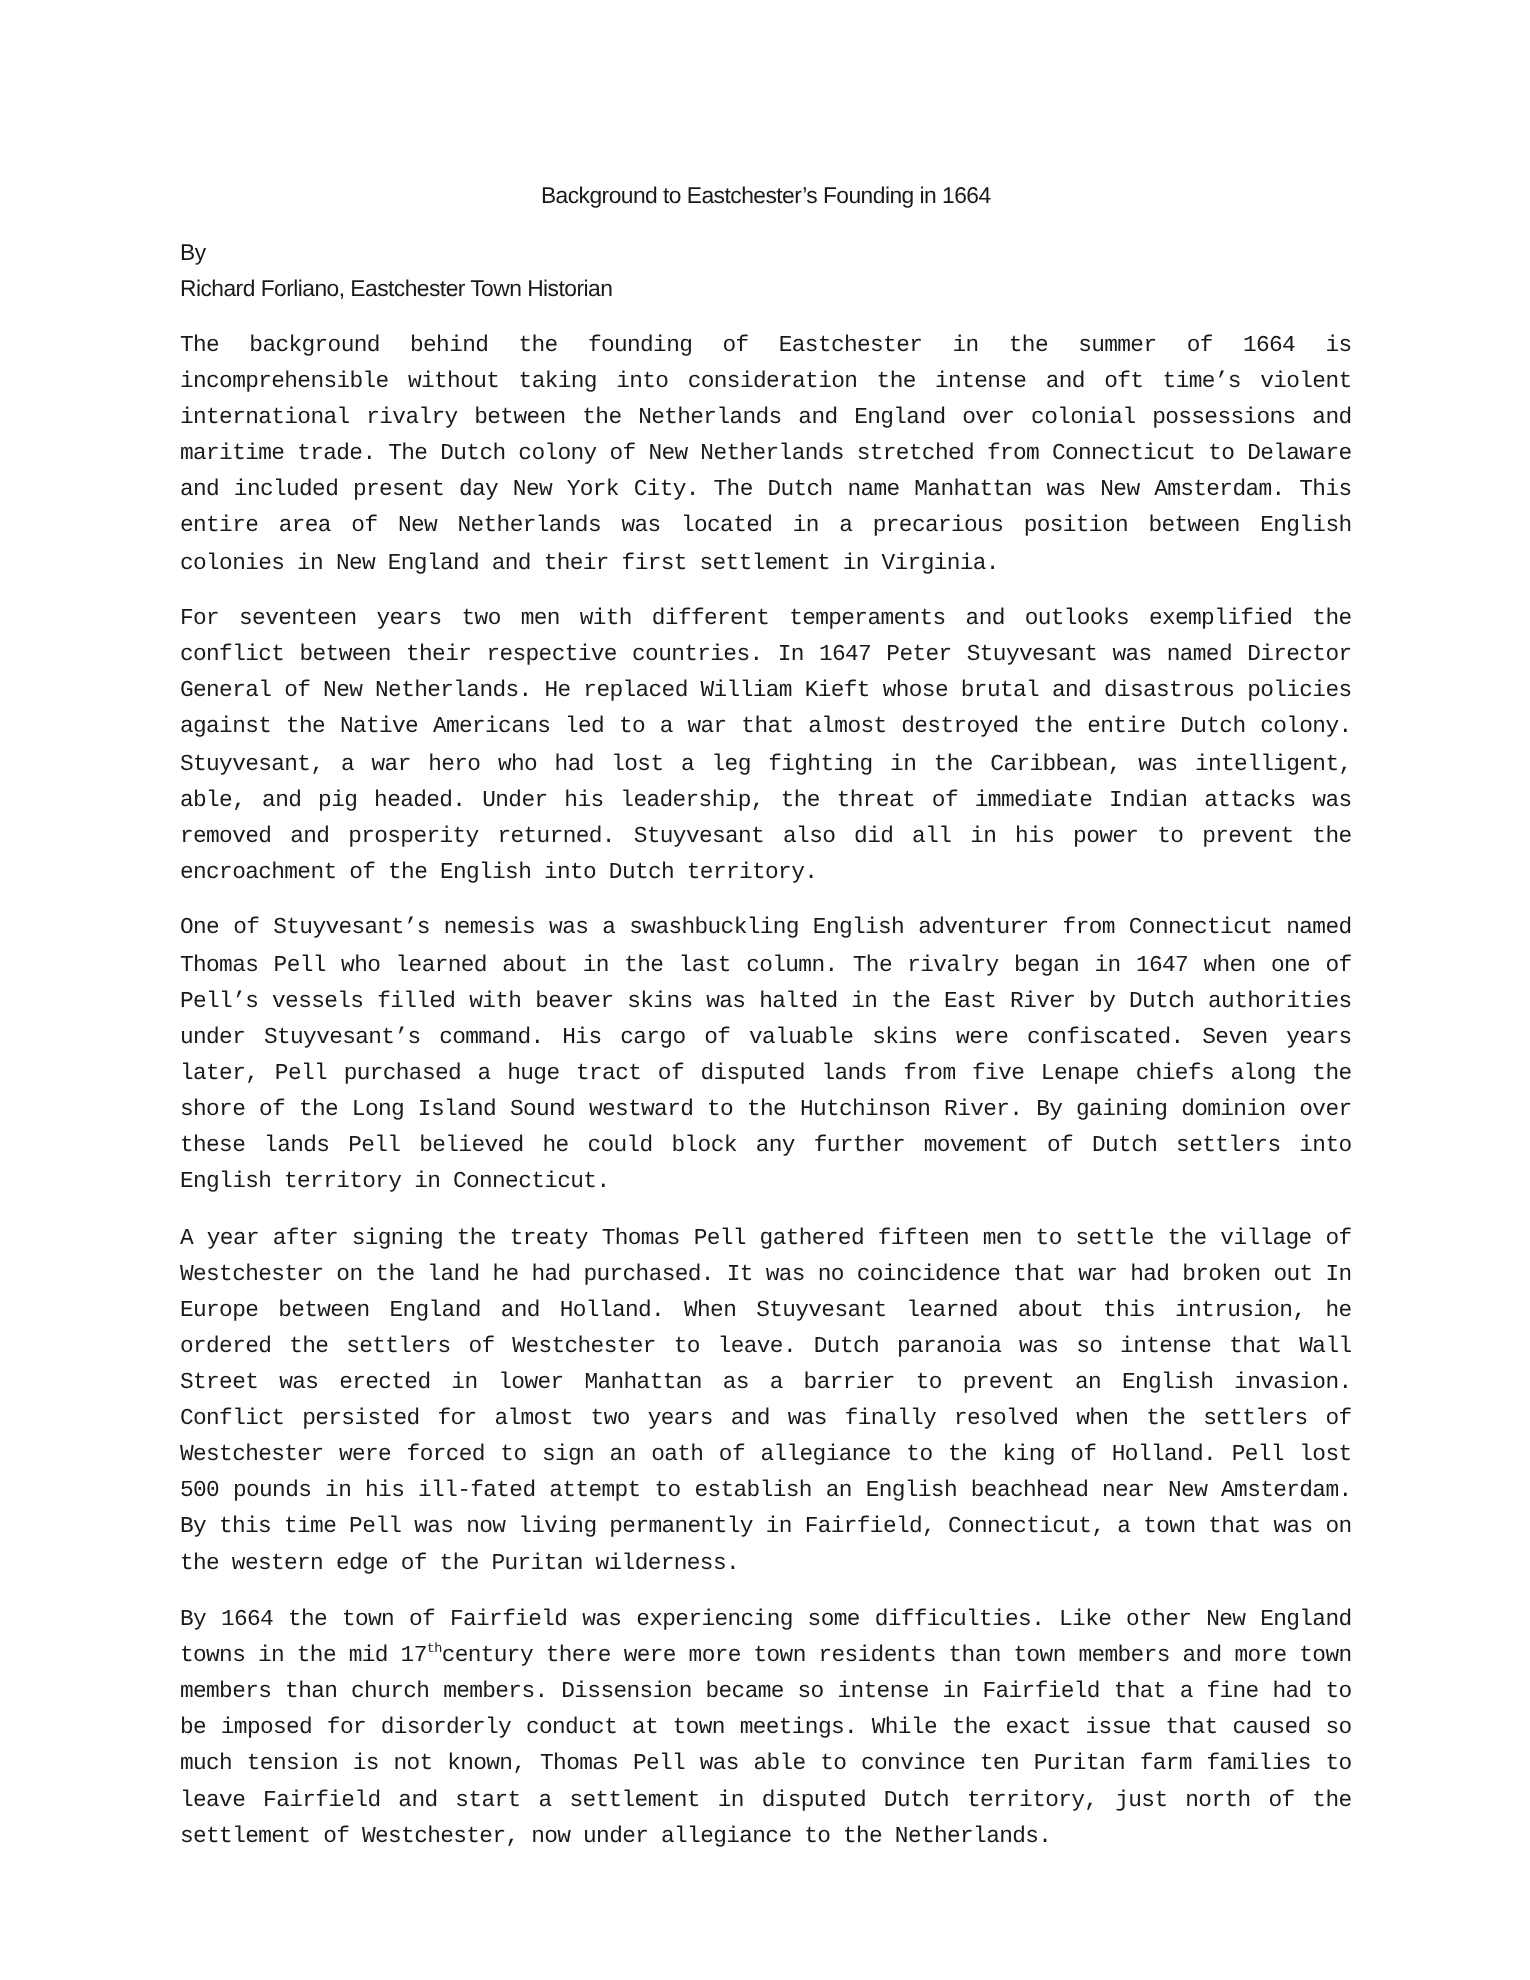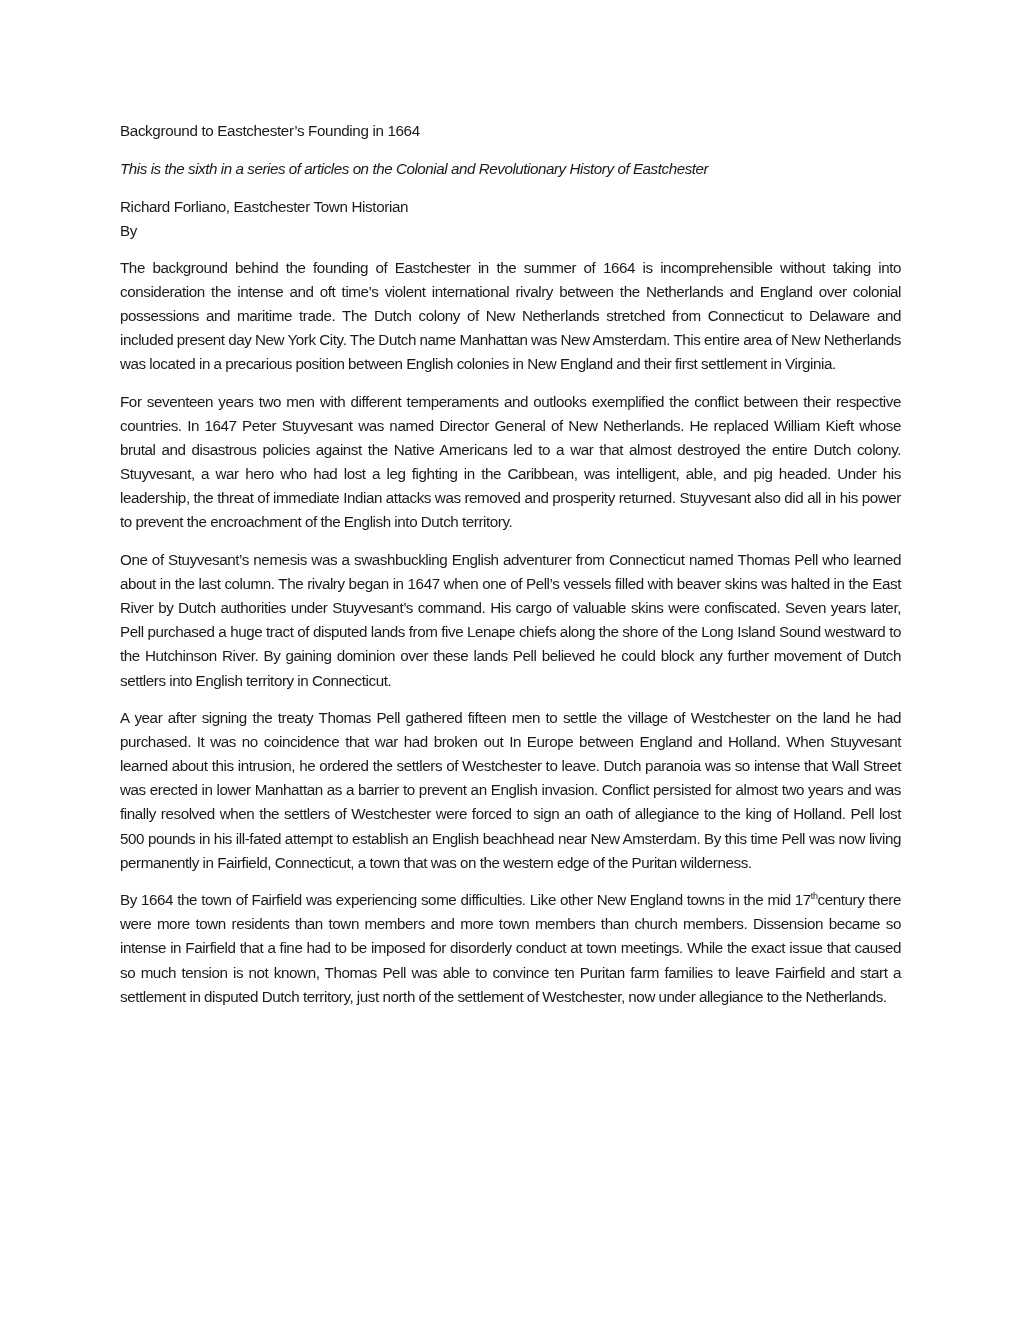--- a/index.html
+++ b/index.html
@@ -15,20 +15,21 @@
       color: #1a1a1a;
       font-family: "Liberation Sans", "DejaVu Sans", sans-serif;
     }
     .page {
       position: absolute;
       left: 120px;
       top: 119px;
       width: 781px;
     }
     .title {
+      text-align: center;
       font-size: 15.2px;
       line-height: 24px;
       margin: 0 0 14px 0;
       font-weight: normal;
       letter-spacing: -0.35px;
     }
     .subtitle {
       font-style: italic;
       font-size: 15.2px;
       line-height: 24px;
@@ -43,39 +44,39 @@
       letter-spacing: -0.35px;
     }
     .byline div { margin: 0; }
     .para {
       font-size: 15.2px;
       line-height: 24.1px;
       text-align: justify;
       margin: 0 0 13.5px 0;
       letter-spacing: -0.42px;
       word-spacing: -0.2px;
+      font-family: Liberation Mono, monospace;
     }
     .para sup {
       font-size: 9px;
       line-height: 0;
       vertical-align: 6px;
       margin-top: 14px;
     }
   </style>
 </head>
 <body>
 
 <div class="page">
   <h1 class="title">Background to Eastchester’s Founding in 1664</h1>
 
-  <p class="subtitle">This is the sixth in a series of articles on the Colonial and Revolutionary History of Eastchester</p>
 
   <div class="byline">
+    <div>By</div>
     <div>Richard Forliano, Eastchester Town Historian</div>
-    <div>By</div>
   </div>
 
   <p class="para">The background behind the founding of Eastchester in the summer of 1664 is incomprehensible without taking into consideration the intense and oft time’s violent international rivalry between the Netherlands and England over colonial possessions and maritime trade. The Dutch colony of New Netherlands stretched from Connecticut to Delaware and included present day New York City.  The Dutch name Manhattan was New Amsterdam. This entire area of New Netherlands was located in a precarious position between English colonies in New England and their first settlement in Virginia.</p>
   <p class="para">For seventeen years two men with different temperaments and outlooks exemplified the conflict between their respective countries. In 1647 Peter Stuyvesant was named Director General of New Netherlands. He replaced William Kieft whose brutal and disastrous policies against the Native Americans led to a war that almost destroyed the entire Dutch colony. Stuyvesant, a war hero who had lost a leg fighting in the Caribbean, was intelligent, able, and pig headed. Under his leadership, the threat of immediate Indian attacks was removed and prosperity returned. Stuyvesant also did all in his power to prevent the encroachment of the English into Dutch territory.</p>
   <p class="para">One of Stuyvesant’s nemesis was a swashbuckling English adventurer from Connecticut named Thomas Pell who learned about in the last column. The rivalry began in 1647 when one of Pell’s vessels filled with beaver skins was halted in the East River by Dutch authorities under Stuyvesant’s command. His cargo of valuable skins were confiscated. Seven years later, Pell purchased a huge tract of disputed lands from five Lenape chiefs along the shore of the Long Island Sound westward to the Hutchinson River. By gaining dominion over these lands Pell believed he could block any further movement of Dutch settlers into English territory in Connecticut.</p>
   <p class="para">A year after signing the treaty Thomas Pell gathered fifteen men to settle the village of Westchester on the land he had purchased. It was no coincidence that war had broken out In Europe between England and Holland. When Stuyvesant learned about this intrusion, he ordered the settlers of Westchester to leave. Dutch paranoia was so intense that Wall Street was erected in lower Manhattan as a barrier to prevent an English invasion. Conflict persisted for almost two years and was finally resolved when the settlers of Westchester were forced to sign an oath of allegiance to the king of Holland. Pell lost 500 pounds in his ill-fated attempt to establish an English beachhead near New Amsterdam. By this time Pell was now living permanently in Fairfield, Connecticut, a town that was on the western edge of the Puritan wilderness.</p>
   <p class="para"><span>By 1664 the town of Fairfield was experiencing some difficulties. Like other New England towns in the mid 17</span><sup>th</sup><span>century there were more town residents than town members and more town members than church members. Dissension became so intense in Fairfield that a fine had to be imposed for disorderly conduct at town meetings. While the exact issue that caused so much tension is not known, Thomas Pell was able to convince ten Puritan farm families to leave Fairfield and start a settlement in disputed Dutch territory, just north of the settlement of Westchester, now under allegiance to the Netherlands.</span></p>
 </div>
 
 </body></html>

